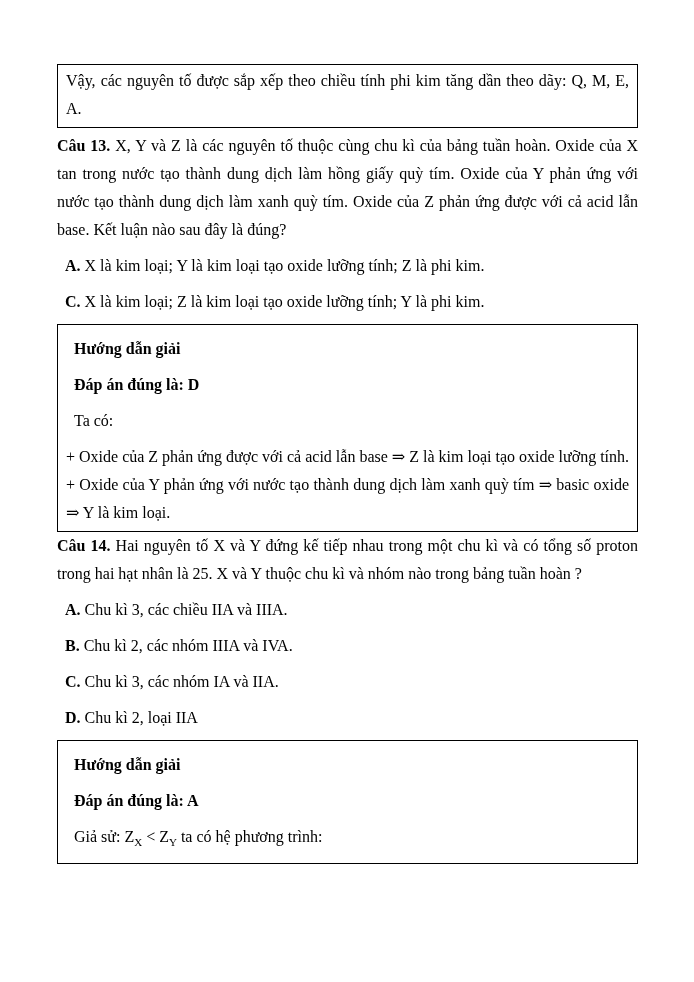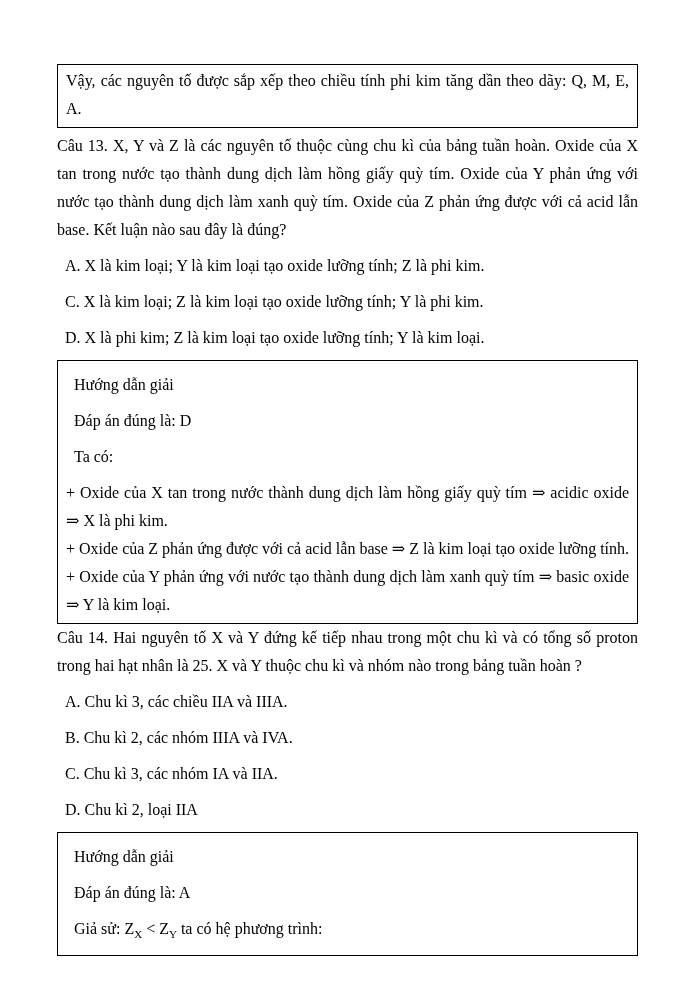--- a/index.html
+++ b/index.html
@@ -27,21 +27,21 @@
     margin: 0;
   }
   .para {
     text-align: justify;
     margin: 0;
   }
   .line {
     margin: 8px;
   }
   b, .bold {
-    font-weight: normal;
+    font-weight: bold;
   }
   .q13-solution-box {
     margin-top: 1px;
   }
   .q14-solution-box {
     margin-top: 2px;
   }
   .conclusion-box {
     margin-bottom: 4px;
   }
@@ -56,27 +56,25 @@
 <div class="page">
 
   <div class="box conclusion-box">
     <p class="para">Vậy, các nguyên tố được sắp xếp theo chiều tính phi kim tăng dần theo dãy: Q, M, E, A.</p>
   </div>
 
   <p class="para"><b>Câu 13.</b><span> X, Y và Z là các nguyên tố thuộc cùng chu kì của bảng tuần hoàn. Oxide của X tan trong nước tạo thành dung dịch làm hồng giấy quỳ tím. Oxide của Y phản ứng với nước tạo thành dung dịch làm xanh quỳ tím. Oxide của Z phản ứng được với cả acid lẫn base. Kết luận nào sau đây là đúng?</span></p>
 
   <p class="line"><b>A.</b><span> X là kim loại; Y là kim loại tạo oxide lưỡng tính; Z là phi kim.</span></p>
   <p class="line"><b>C.</b><span> X là kim loại; Z là kim loại tạo oxide lưỡng tính; Y là phi kim.</span></p>
-  <p class="line"><b>D.</b><span> X là phi kim; Z là kim loại tạo oxide lưỡng tính; Y là kim loại.</span></p>
 
   <div class="box q13-solution-box">
     <p class="line bold">Hướng dẫn giải</p>
     <p class="line bold">Đáp án đúng là: D</p>
     <p class="line">Ta có:</p>
-    <p class="para">+ Oxide của X tan trong nước thành dung dịch làm hồng giấy quỳ tím ⇒ acidic oxide ⇒ X là phi kim.</p>
     <p class="para">+ Oxide của Z phản ứng được với cả acid lẫn base ⇒ Z là kim loại tạo oxide lưỡng tính.</p>
     <p class="para">+ Oxide của Y phản ứng với nước tạo thành dung dịch làm xanh quỳ tím ⇒ basic oxide ⇒ Y là kim loại.</p>
   </div>
 
   <p class="para"><b>Câu 14.</b><span> Hai nguyên tố X và Y đứng kế tiếp nhau trong một chu kì và có tổng số proton trong hai hạt nhân là 25. X và Y thuộc chu kì và nhóm nào trong bảng tuần hoàn ?</span></p>
 
   <p class="line"><b>A.</b><span> Chu kì 3, các chiều IIA và IIIA.</span></p>
   <p class="line"><b>B.</b><span> Chu kì 2, các nhóm IIIA và IVA.</span></p>
   <p class="line"><b>C.</b><span> Chu kì 3, các nhóm IA và IIA.</span></p>
   <p class="line"><b>D.</b><span> Chu kì 2, loại IIA</span></p>

